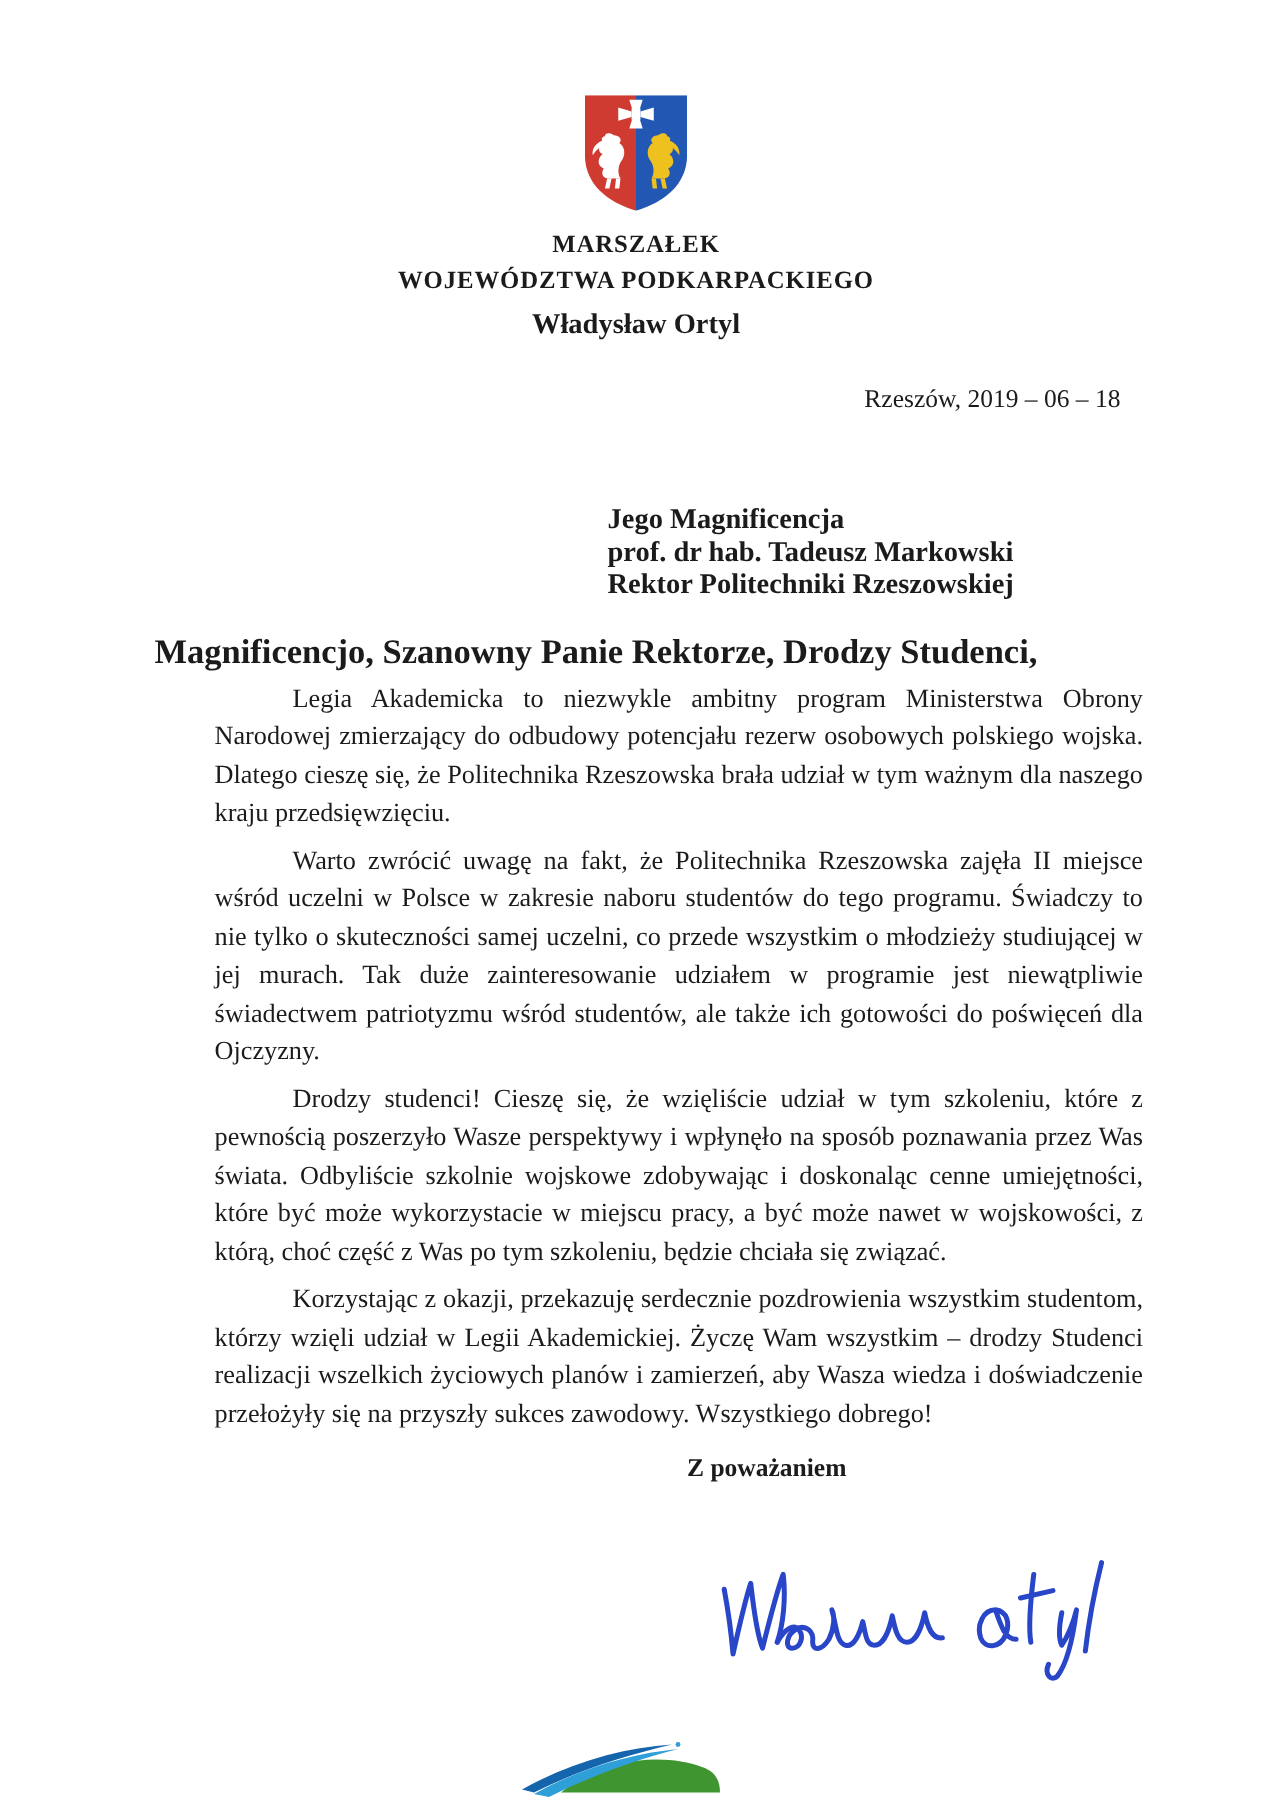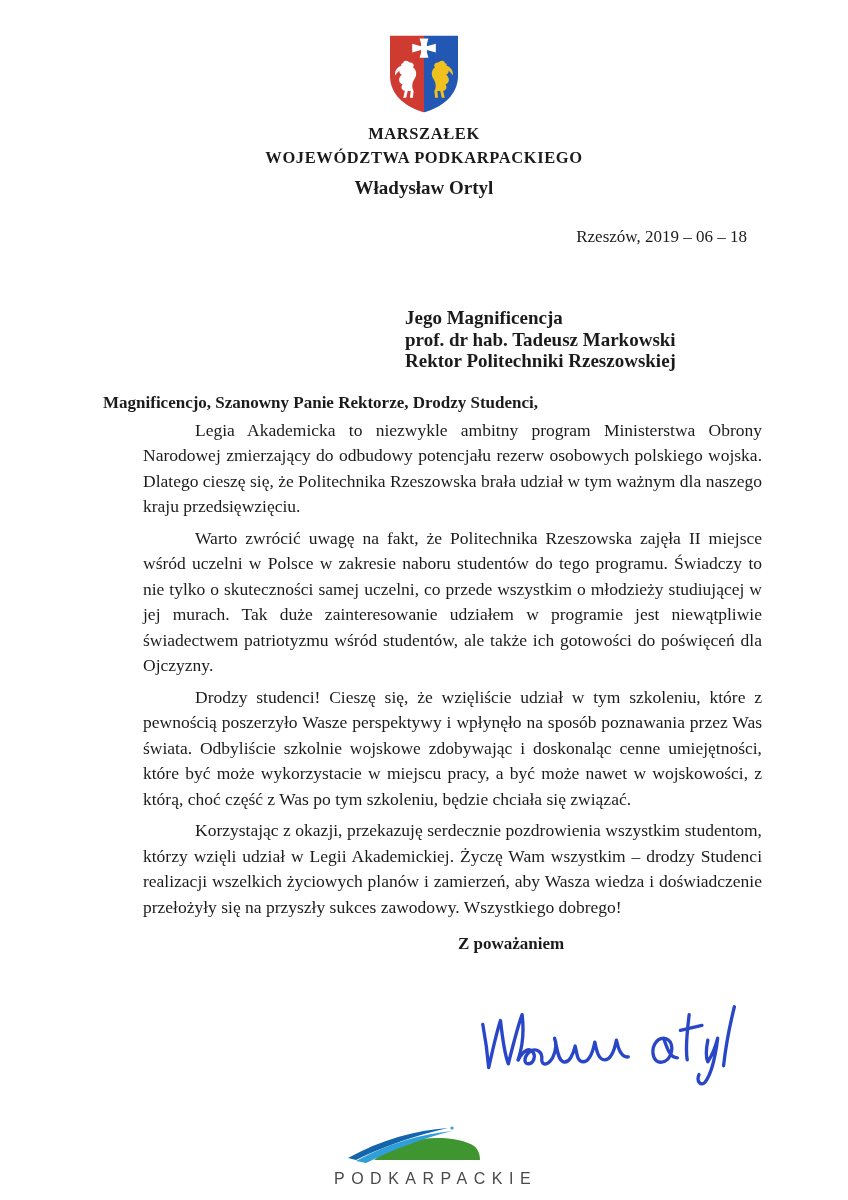--- a/index.html
+++ b/index.html
@@ -8,33 +8,33 @@
     width:848px; height:1200px;
     margin:0 auto;
     background:#ffffff;
     font-family:"Liberation Serif", serif;
     color:#1b1b1b;
     overflow:hidden;
   }
   .content { padding:0 86px 0 103px; }
 
   
-  .crest-wrap { padding-top:32px; text-align:center; }
+  .crest-wrap { padding-top:60px; text-align:center; }
   .crest { display:inline-block; }
   .lh-title { text-align:center; font-weight:bold; font-size:16.5px; line-height:20px; letter-spacing:0.6px; margin-top:4px; }
   .lh-name  { text-align:center; font-weight:bold; font-size:19px; margin-top:9px; }
 
   
   .date-line { margin-top:28px; text-align:right; padding-right:15px; font-size:17px; }
 
   
   .addressee { margin-top:60px; margin-left:302px; font-weight:bold; font-size:19px; line-height:21.5px; }
 
   
-  .salutation { margin-top:21px; font-weight:bold; font-size:17px; }
+  .salutation { margin-top:21px; font-weight:bold; font-size:23px; }
 
   
   .body-text { margin-top:5px;margin-left:40px; }
   .body-text p {
     margin:0 0 6px 0;
     font-size:17.5px; line-height:25.5px;
     text-align:justify;
     text-indent:52px;
   }
 

